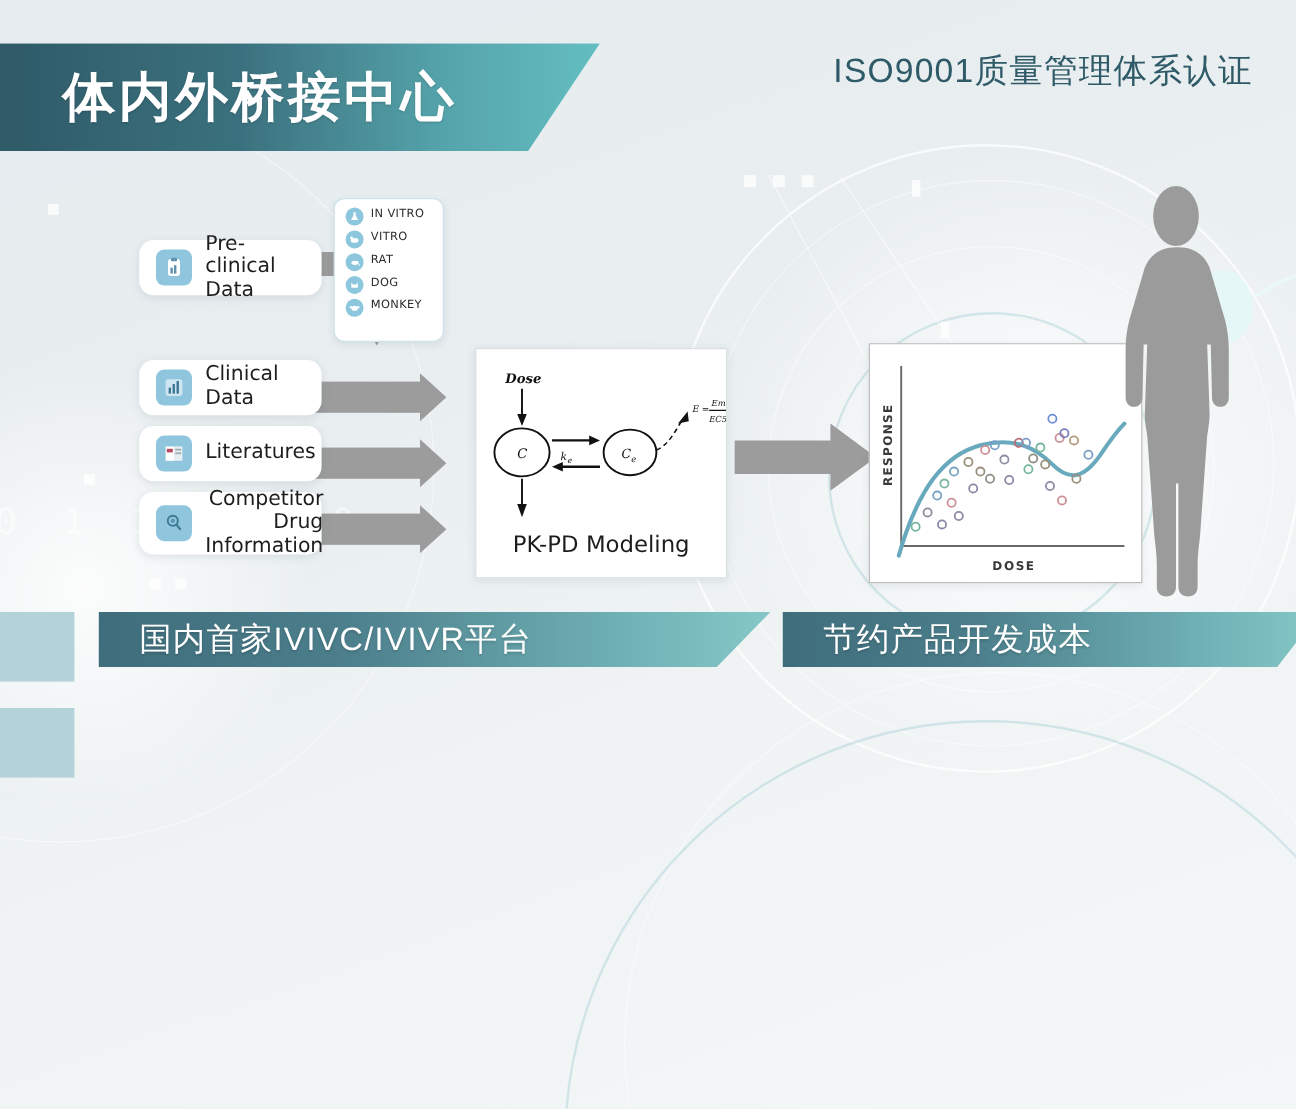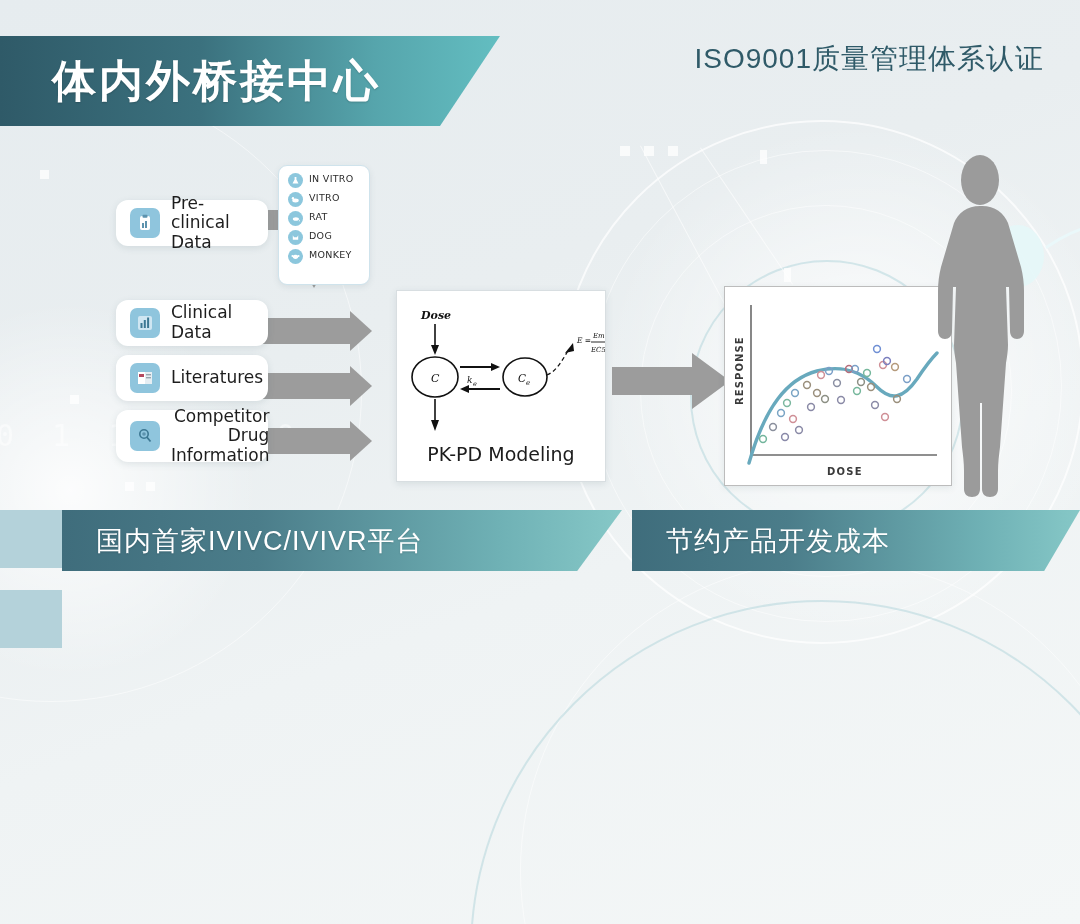--- a/index.html
+++ b/index.html
@@ -66,23 +66,23 @@
     font-size:19px;color:#1c1c1c;font-family:"DejaVu Sans",sans-serif;}
 
   .chart-box{position:absolute;left:724px;top:146px;width:226px;height:198px;background:#fff;
     border:1px solid #bcbcbc;box-shadow:0 2px 7px rgba(60,90,100,.10);z-index:2;}
 
   .human{position:absolute;left:906px;top:10px;z-index:3;}
 
   
   .bars{position:absolute;left:0;top:510px;width:1080px;height:140px;}
   .bar-stub{position:absolute;width:62px;height:58px;background:#b4d2da;}
-  .bar{position:absolute;height:61px;
+  .bar{position:absolute;height:46px;
     background:linear-gradient(90deg,#3f6d7c 0%,#4b7d8a 35%,#6fb1b5 78%,#86c8c7 100%);
-    display:flex;align-items:center;}
+    display:flex;align-items:center;margin-left:20px;}
   .bar.clip-wide{clip-path:polygon(0 0,100% 0,92% 100%,0 100%);}
   .bar-text{color:#fff;font-size:27px;letter-spacing:1px;margin-left:34px;
     text-shadow:0 1px 2px rgba(0,0,0,.14);}
 
   
   .para{position:absolute;left:72px;top:688px;width:962px;font-size:30px;line-height:1.45;
     color:#1c5a64;letter-spacing:.3px;}
 </style>
 </head>
 <body>

